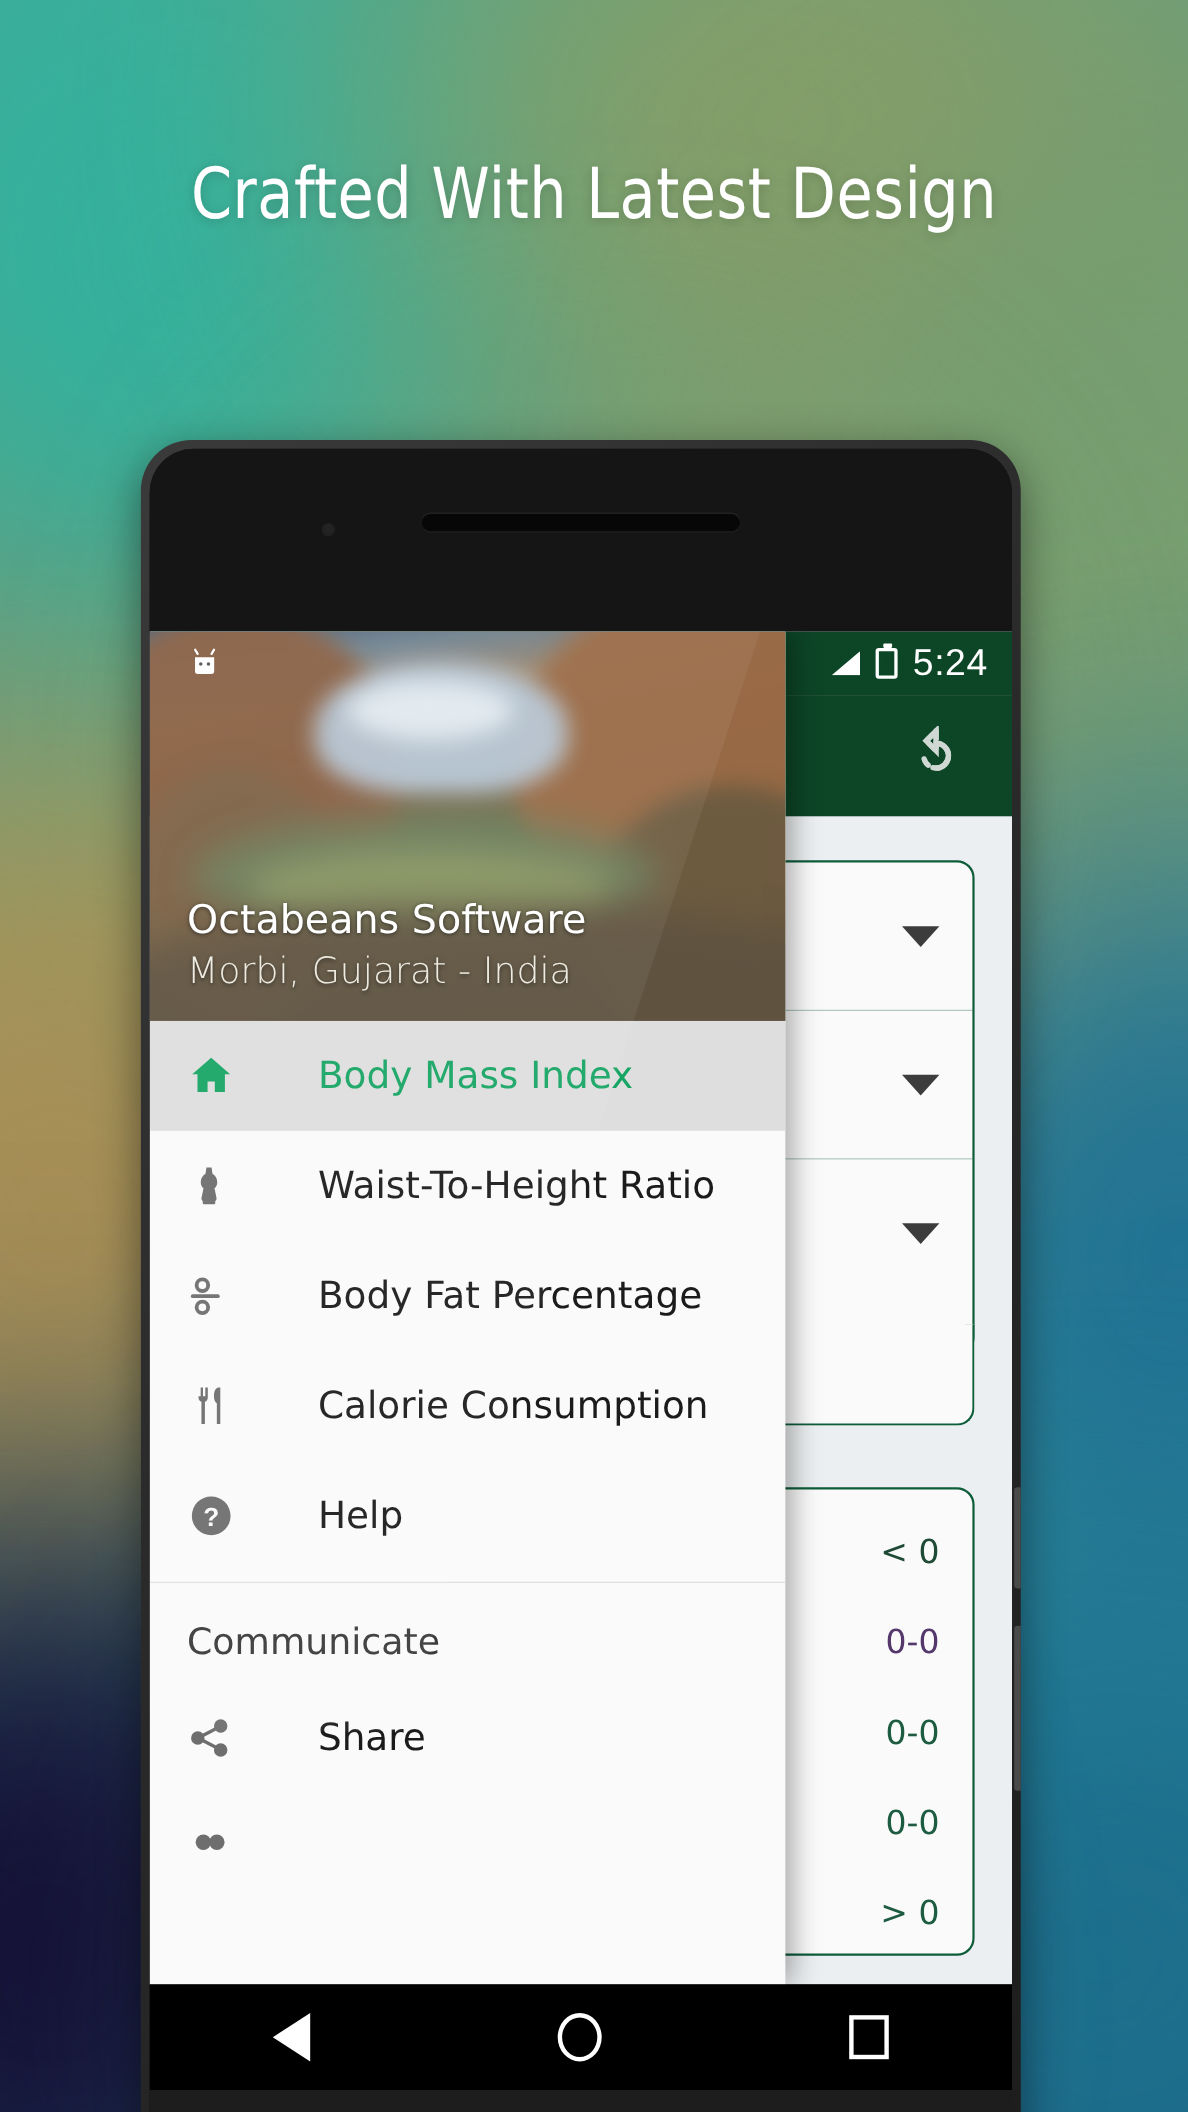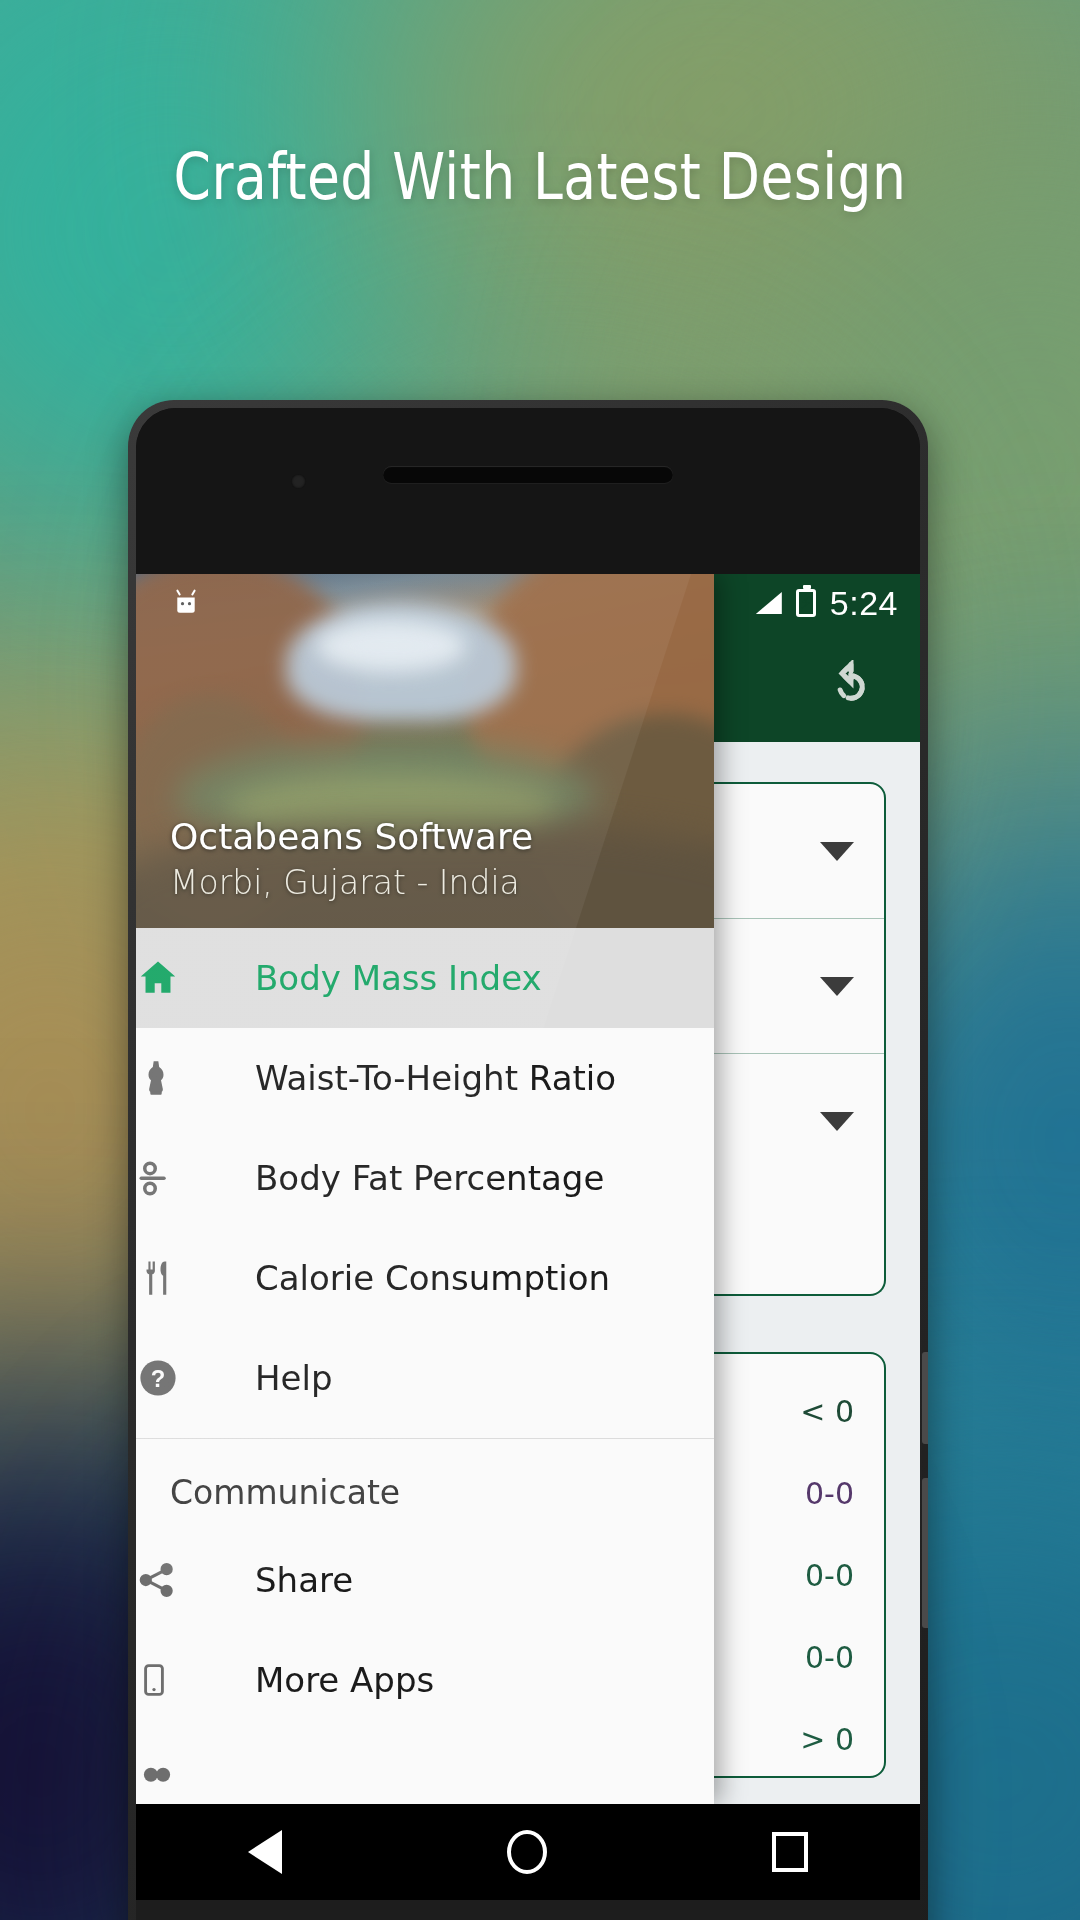--- a/index.html
+++ b/index.html
@@ -159,20 +159,21 @@
 
   #android-icon { position:absolute; left:30px; top:10px; width:40px; height:38px; z-index:4; }
   #header-texts { position:absolute; left:34px; bottom:26px; z-index:4; }
   #acct-name { color:#ffffff; font-size:36px; font-weight:400; text-shadow:0 1px 4px rgba(0,0,0,.6); margin-bottom:6px; }
   #acct-sub { color:#eceadf; font-size:33px; font-weight:300; text-shadow:0 1px 4px rgba(0,0,0,.6); }
 
   .nav-item {
     position:relative;
     display:flex; align-items:center;
     height:100px;
+    padding-left:34px;
   }
   .nav-item.selected { background:#dedede; }
   .nav-ico { width:64px; display:flex; align-items:center; justify-content:flex-start; color:#6e6e6e; }
   .nav-label { margin-left:55px; font-size:34px; color:#1b1b1b; font-weight:400; }
   .nav-item.selected .nav-label { color:#17a564; }
   .nav-item.selected .nav-ico { color:#17a564; }
   .divider { height:1px; background:#dcdcdc; margin:10px 0 0 0; }
   .section-title { padding:34px 0 18px 34px; font-size:33px; color:#3a3a3a; }
   #drawer-list { height:calc(100% - 354px); overflow:hidden; }
 
@@ -370,29 +371,20 @@
               <svg width="42" height="42" viewBox="0 0 24 24" fill="none" stroke="currentColor" stroke-width="1.8">
                 <circle cx="17.5" cy="5.8" r="2.6" fill="currentColor"></circle>
                 <circle cx="17.5" cy="18.2" r="2.6" fill="currentColor"></circle>
                 <circle cx="5.6" cy="12" r="2.6" fill="currentColor"></circle>
                 <path d="M8 10.8 15.2 7.1M8 13.2l7.2 3.7"></path>
               </svg>
             </span>
             <span class="nav-label">Share</span>
           </div>
 
-          <div class="nav-item">
-            <span class="nav-ico">
-              <svg width="36" height="44" viewBox="0 0 24 24" fill="none" stroke="currentColor" stroke-width="1.9">
-                <rect x="6.4" y="2.4" width="11.2" height="19.2" rx="2"></rect>
-                <circle cx="12" cy="18.4" r="1.1" fill="currentColor" stroke="none"></circle>
-              </svg>
-            </span>
-            <span class="nav-label">More Apps</span>
-          </div>
 
           <div class="nav-item">
             <span class="nav-ico">
               <svg width="42" height="42" viewBox="0 0 24 24" fill="currentColor">
                 <circle cx="8.5" cy="9" r="4"></circle>
                   <circle cx="15.5" cy="9" r="4"></circle>
               </svg>
             </span>
           </div>
 

